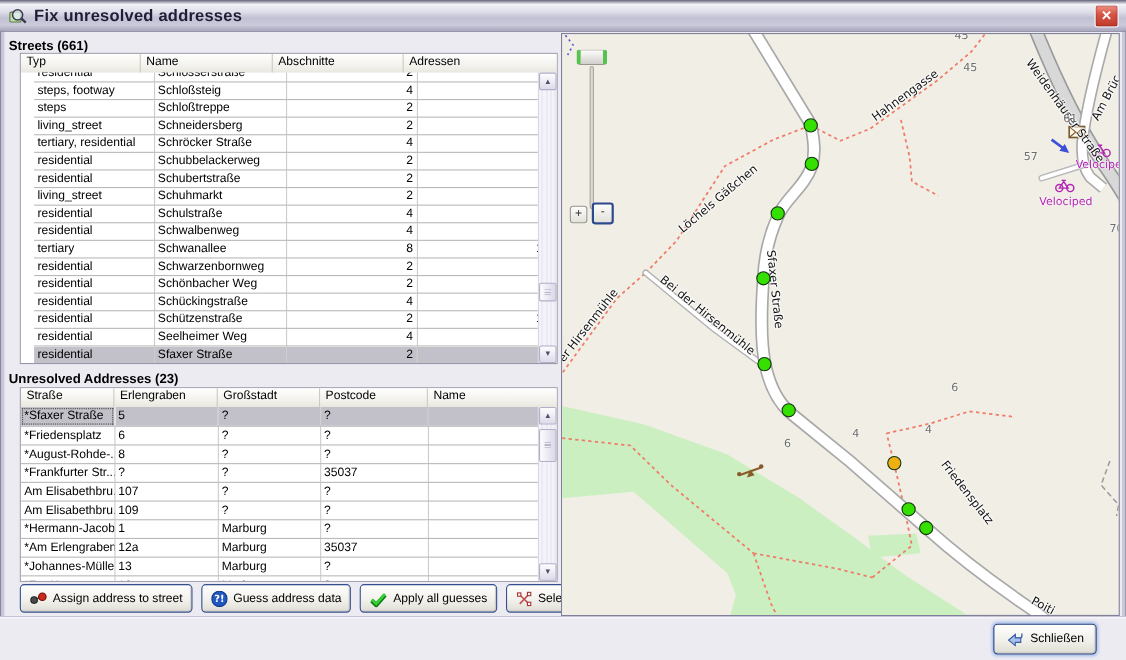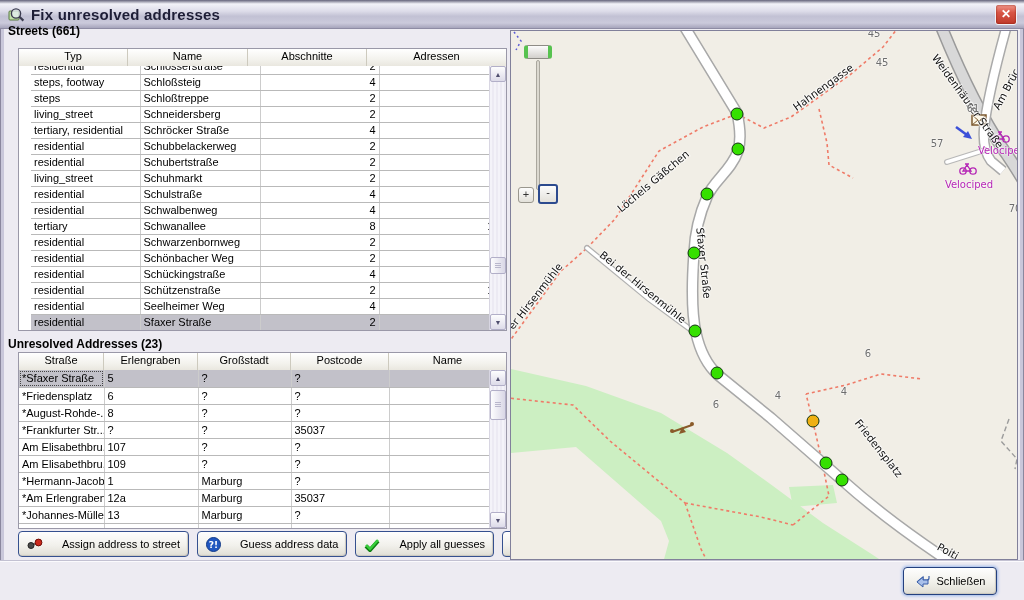--- a/index.html
+++ b/index.html
@@ -21,21 +21,21 @@
   #close-btn{
     position:absolute;right:7px;top:4px;width:22px;height:21px;border-radius:3px;
     background:linear-gradient(180deg,#f0988c 0%,#d85545 40%,#c03a2b 100%);
     border:1px solid #f2f0f5;color:#fff;font-size:12px;font-weight:bold;
     text-align:center;line-height:19px;box-shadow:inset 0 0 2px #7e1407;
   }
   
   .group-label{position:absolute;font-size:12px;font-weight:bold;color:#000;}
   
   .table-box{position:absolute;background:#fff;border:1px solid #9a98a8;}
-  .thead{display:flex;height:20px;background:linear-gradient(#ffffff,#f3f2ed 55%,#e6e4db);border-bottom:1px solid #b9b5a7;text-align:center;}
+  .thead{display:flex;height:20px;background:linear-gradient(#ffffff,#f3f2ed 55%,#e6e4db);border-bottom:1px solid #b9b5a7;}
   .th{font-size:11px;color:#000;padding:1px 5px;border-right:1px solid #cdcaбе;border-right:1px solid #cdcabe;white-space:nowrap;overflow:hidden;}
   .th.fill{flex:1;border-right:none;}
   .tviewport{position:absolute;left:0;right:17px;top:17px;bottom:0;overflow:hidden;background:#fff;}
   table{border-collapse:collapse;table-layout:fixed;width:100%;}
   td{font-size:11px;color:#000;padding:0 3px;border-right:1px solid #cccccc;border-bottom:1px solid #b9b9b9;white-space:nowrap;overflow:hidden;}
   .streets td{height:16px;}
   .addresses td{height:17px;}
   .streets table{margin-top:-8px;margin-left:12px;}
   tr.sel td{background:#c2c1c9;}
   .addresses tr.sel td:first-child{outline:1px dotted #444;outline-offset:-2px;}
@@ -44,21 +44,21 @@
   .vscroll{position:absolute;right:0;top:17px;bottom:0;width:17px;background:
     repeating-linear-gradient(90deg,#f4f3f9 0 2px,#eceaf3 2px 4px);border-left:1px solid #d8d6e2;}
   .sbtn,.sthumb{position:absolute;left:0;width:16px;background:linear-gradient(180deg,#fdfdfe,#dddbe9);
     border:1px solid #b2afc8;border-radius:2px;color:#4f4e6e;font-size:7px;text-align:center;}
   .sbtn{height:16px;line-height:15px;}
   .sthumb{background:linear-gradient(90deg,#fdfdfe,#d9d7e6);}
   .sthumb:after{content:"";position:absolute;left:4px;right:4px;top:50%;height:5px;margin-top:-3px;
     background:repeating-linear-gradient(180deg,#b9b7cc 0 1px,transparent 1px 2px);}
   
   #toolbar{position:absolute;left:18px;top:531px;display:flex;gap:8px;}
-  .xp-btn{height:26px;display:inline-flex;align-items:center;gap:19px;padding:0 8px;font-size:11px;color:#000;
+  .xp-btn{height:26px;display:inline-flex;align-items:center;gap:5px;padding:0 8px;font-size:11px;color:#000;
     background:linear-gradient(180deg,#fefefe,#f2f1ec 55%,#e0ded5);
     border:1px solid #35508f;border-radius:4px;box-shadow:inset -1px -1px 1px #cac7be;}
   .xp-btn svg{flex:none;}
   
   #footer{position:absolute;left:0;right:0;bottom:0;height:40px;background:#edebf2;border-top:1px solid #c3c1d2;box-shadow:inset 0 1px 0 #fbfafd;}
   #close-dialog-btn{position:absolute;right:27px;top:6px;width:94px;height:28px;display:flex;align-items:center;justify-content:center;gap:6px;
     font-size:11px;background:linear-gradient(180deg,#fefefe,#f1f0ea 55%,#dfddd4);
     border:1px solid #24407e;border-radius:4px;box-shadow:0 0 3px 1px #9cb8ea, inset -1px -1px 1px #cac7be;}
   
   #map{position:absolute;left:510px;top:30px;width:508px;height:530px;background:#f1eee6;border:1px solid #81809a;overflow:hidden;}
@@ -91,21 +91,21 @@
       <rect x="1" y="5" width="10" height="9" rx="1" fill="#bfe0a8" stroke="#5a7a42"></rect>
       <circle cx="8" cy="7.5" r="4.6" fill="#e8f0fa" fill-opacity="0.7" stroke="#3c3c50" stroke-width="1.4"></circle>
       <line x1="11.4" y1="10.8" x2="15.4" y2="14.6" stroke="#3c3c50" stroke-width="2.2"></line>
     </svg>
     <span id="title-text">Fix unresolved addresses</span>
     <div id="close-btn">
       <span>✕</span>
     </div>
   </div>
 
-  <div class="group-label" style="left:8px;top:24px;">Streets (661)</div>
+  <div class="group-label" style="left:8px;top:34px;">Streets (661)</div>
   <div class="table-box streets" style="left:18px;top:48px;width:489px;height:283px;">
     <div class="thead">
       <div class="th" style="width:109px;">Typ</div>
       <div class="th" style="width:120px;">Name</div>
       <div class="th" style="width:119px;">Abschnitte</div>
       <div class="th fill">Adressen</div>
     </div>
     <div class="tviewport">
       <table>
         <colgroup>

